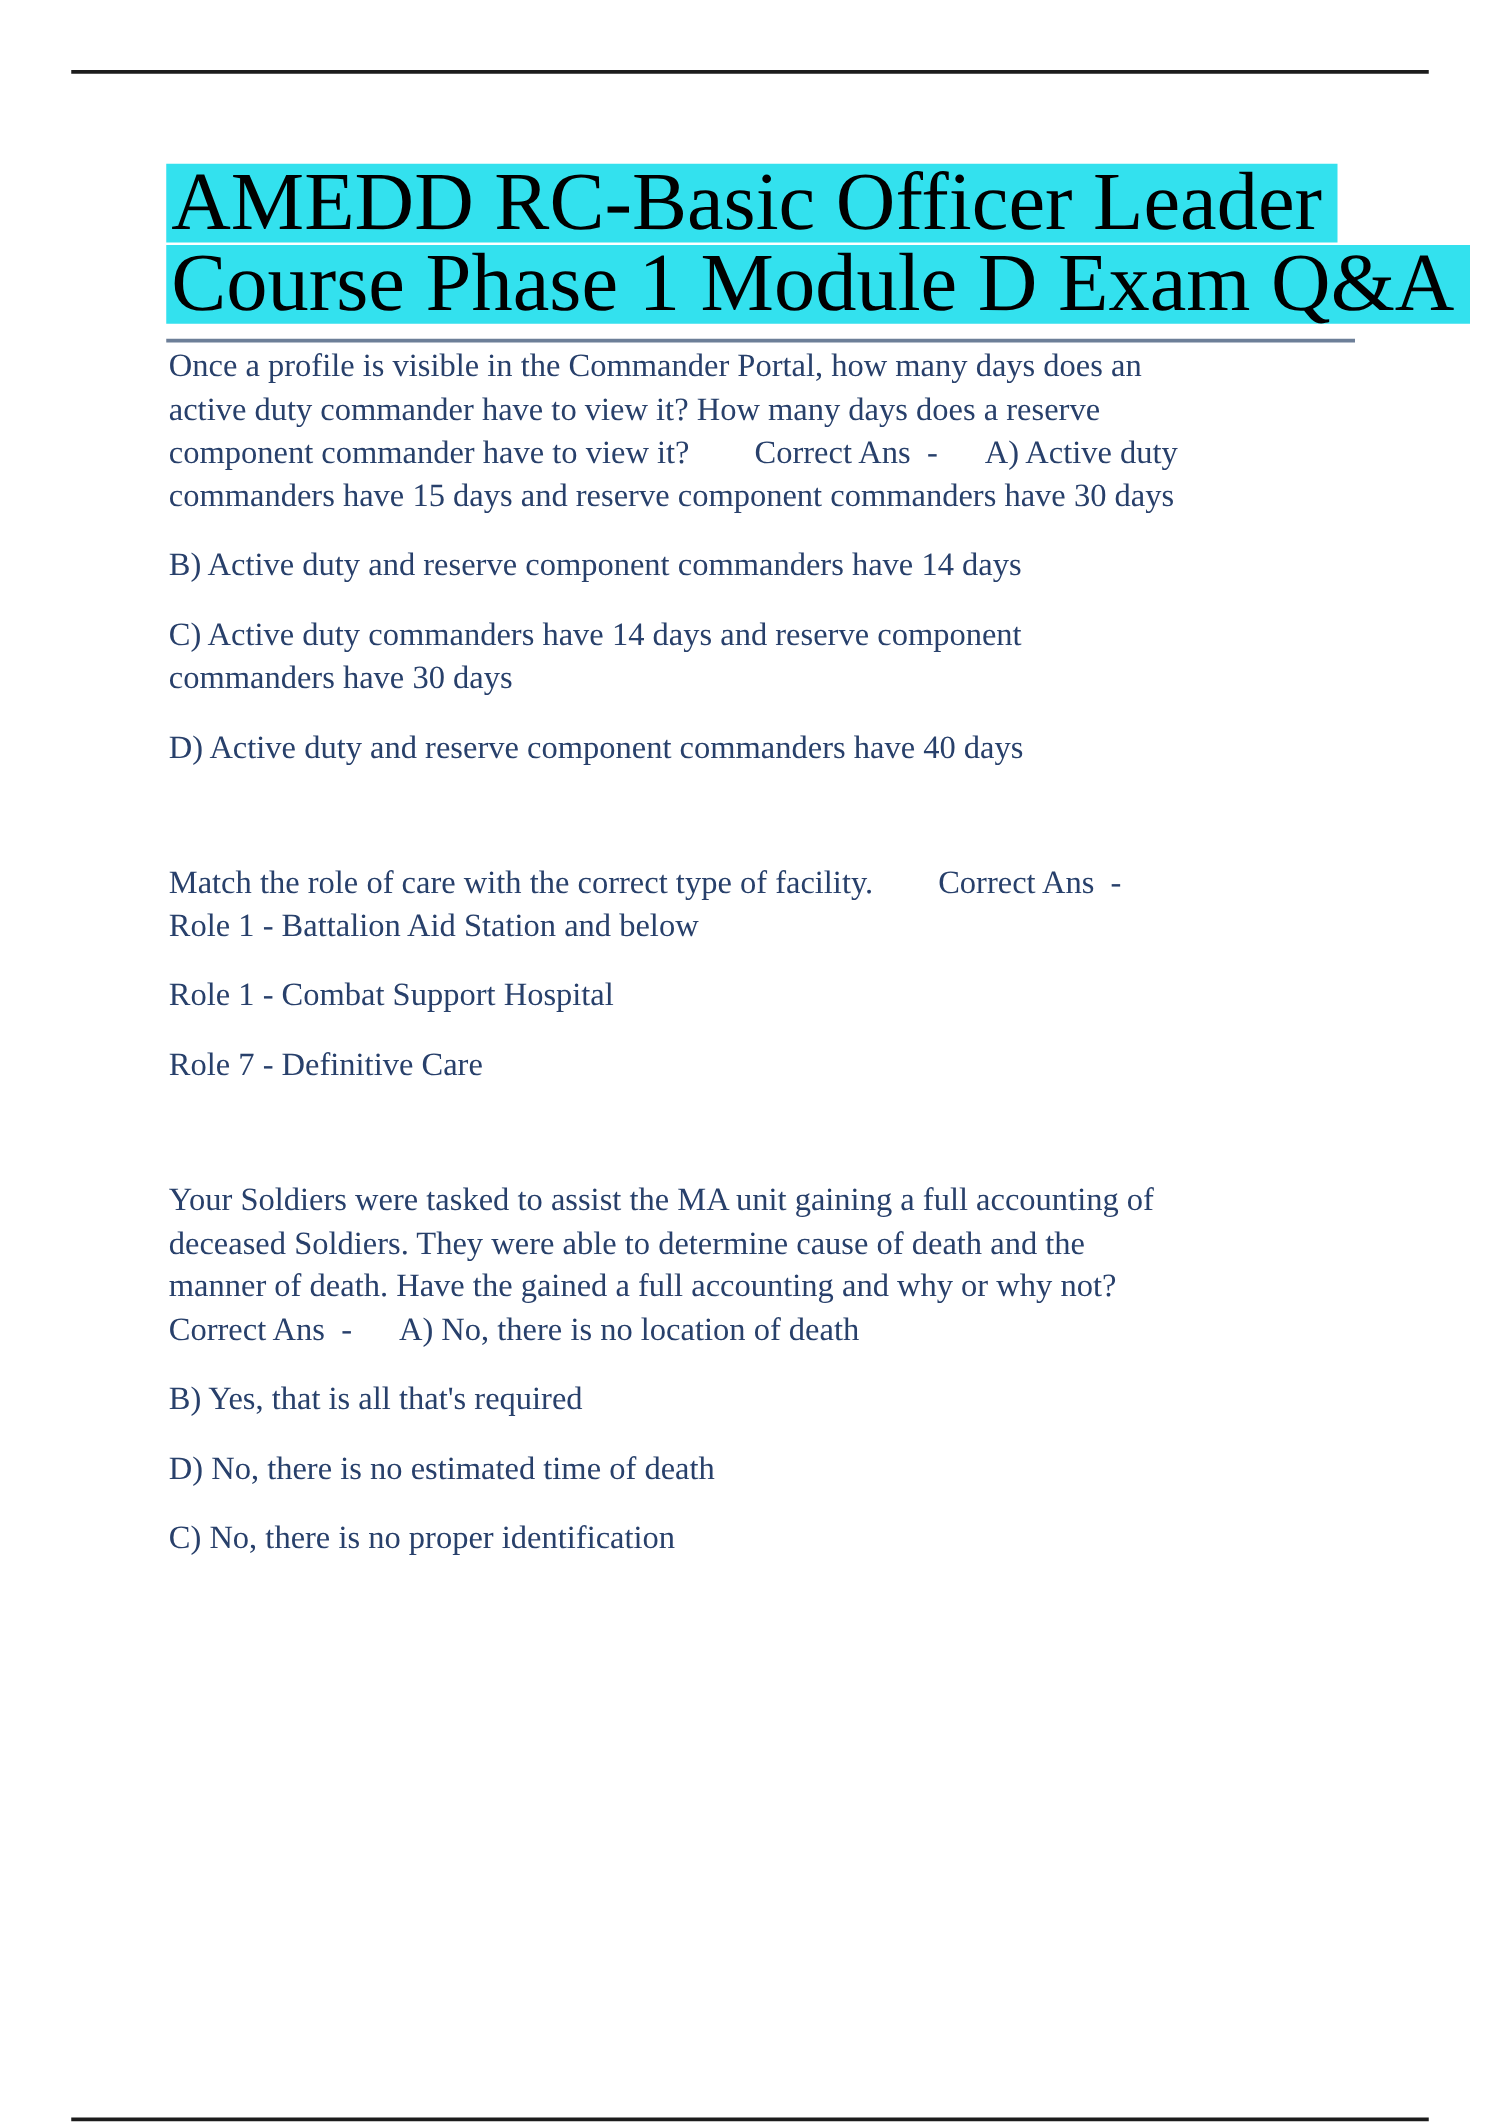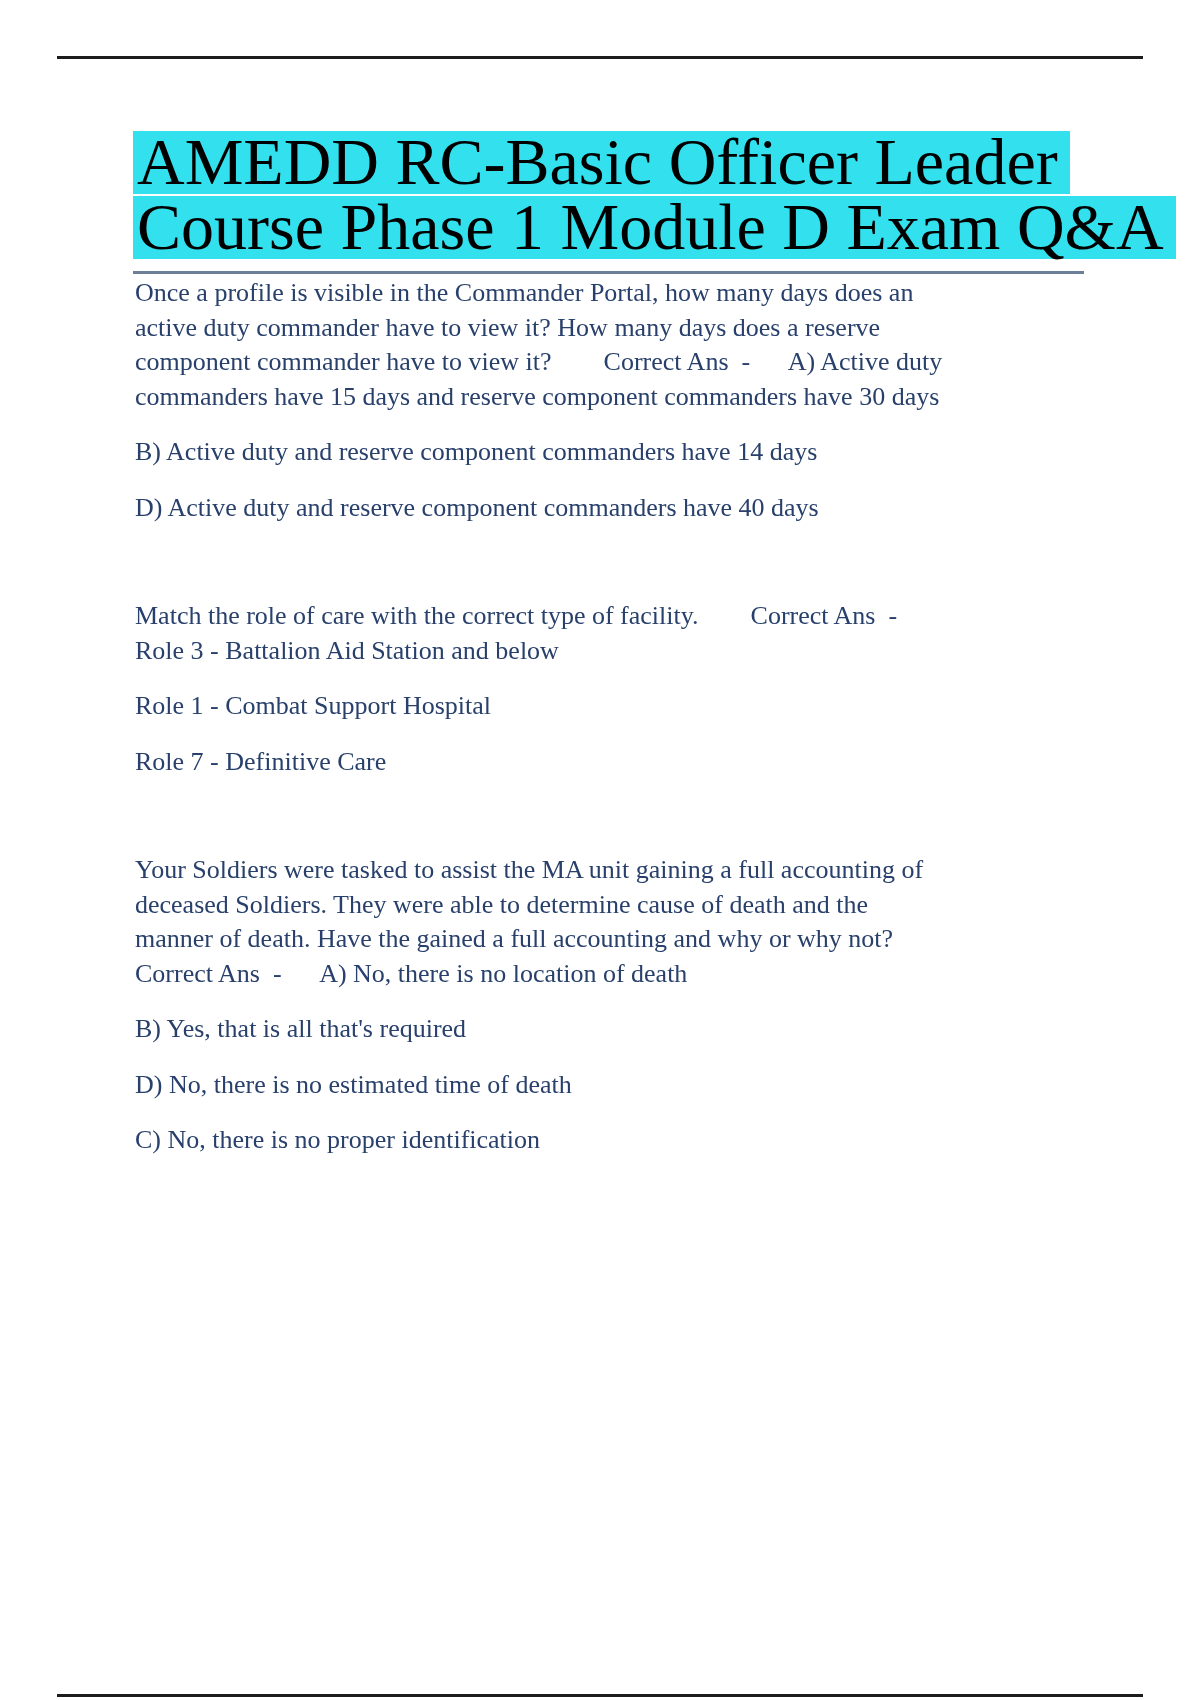--- a/index.html
+++ b/index.html
@@ -78,26 +78,28 @@
     <div class="title-line">Course Phase 1 Module D Exam Q&amp;A</div>
     <div class="title-underline"></div>
   </div>
 
   <div class="doc-body">
     <p class="para">Once a profile is visible in the Commander Portal, how many days does an
 active duty commander have to view it? How many days does a reserve
 component commander have to view it?        Correct Ans  -      A) Active duty
 commanders have 15 days and reserve component commanders have 30 days</p>
     <p class="para">B) Active duty and reserve component commanders have 14 days</p>
+    <p class="para">C) Active duty commanders have 14 days and reserve component
+commanders have 30 days</p>
     <p class="para">D) Active duty and reserve component commanders have 40 days</p>
 
     <div class="blank-line"></div>
 
     <p class="para">Match the role of care with the correct type of facility.        Correct Ans  -
-Role 3 - Battalion Aid Station and below</p>
+Role 1 - Battalion Aid Station and below</p>
     <p class="para">Role 1 - Combat Support Hospital</p>
     <p class="para">Role 7 - Definitive Care</p>
 
     <div class="blank-line"></div>
 
     <p class="para">Your Soldiers were tasked to assist the MA unit gaining a full accounting of
 deceased Soldiers. They were able to determine cause of death and the
 manner of death. Have the gained a full accounting and why or why not?
 Correct Ans  -      A) No, there is no location of death</p>
     <p class="para">B) Yes, that is all that's required</p>

